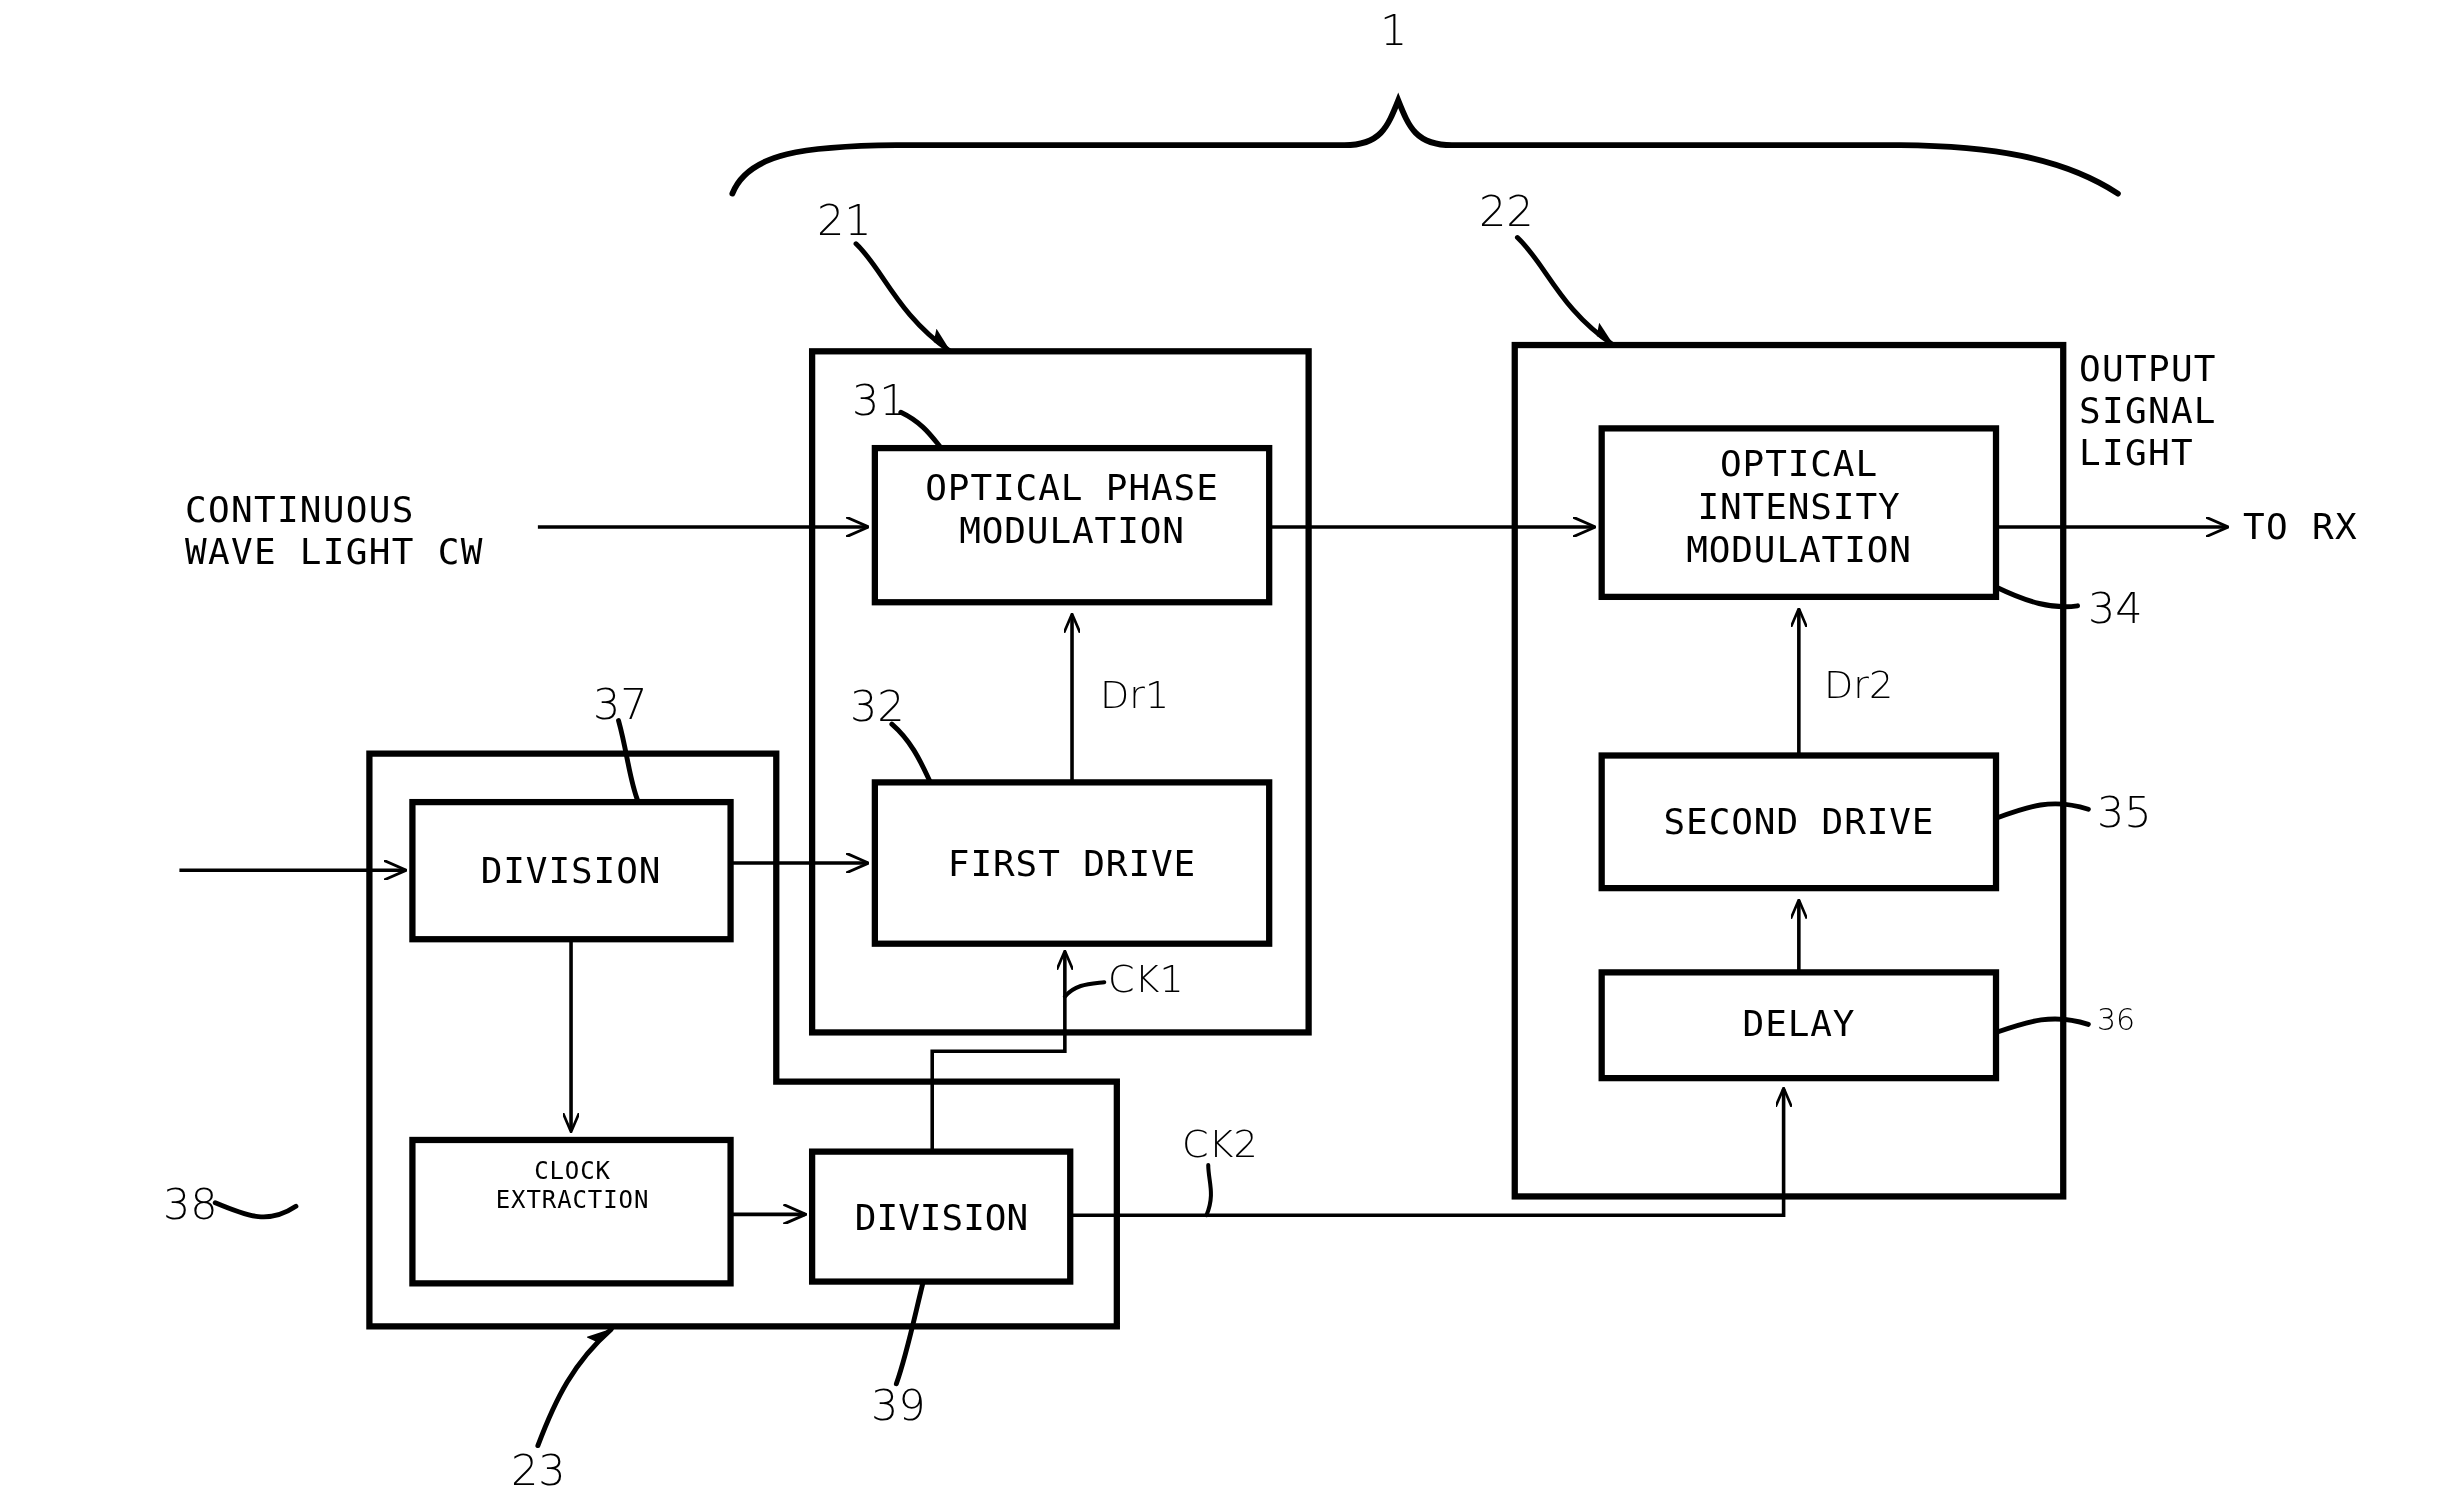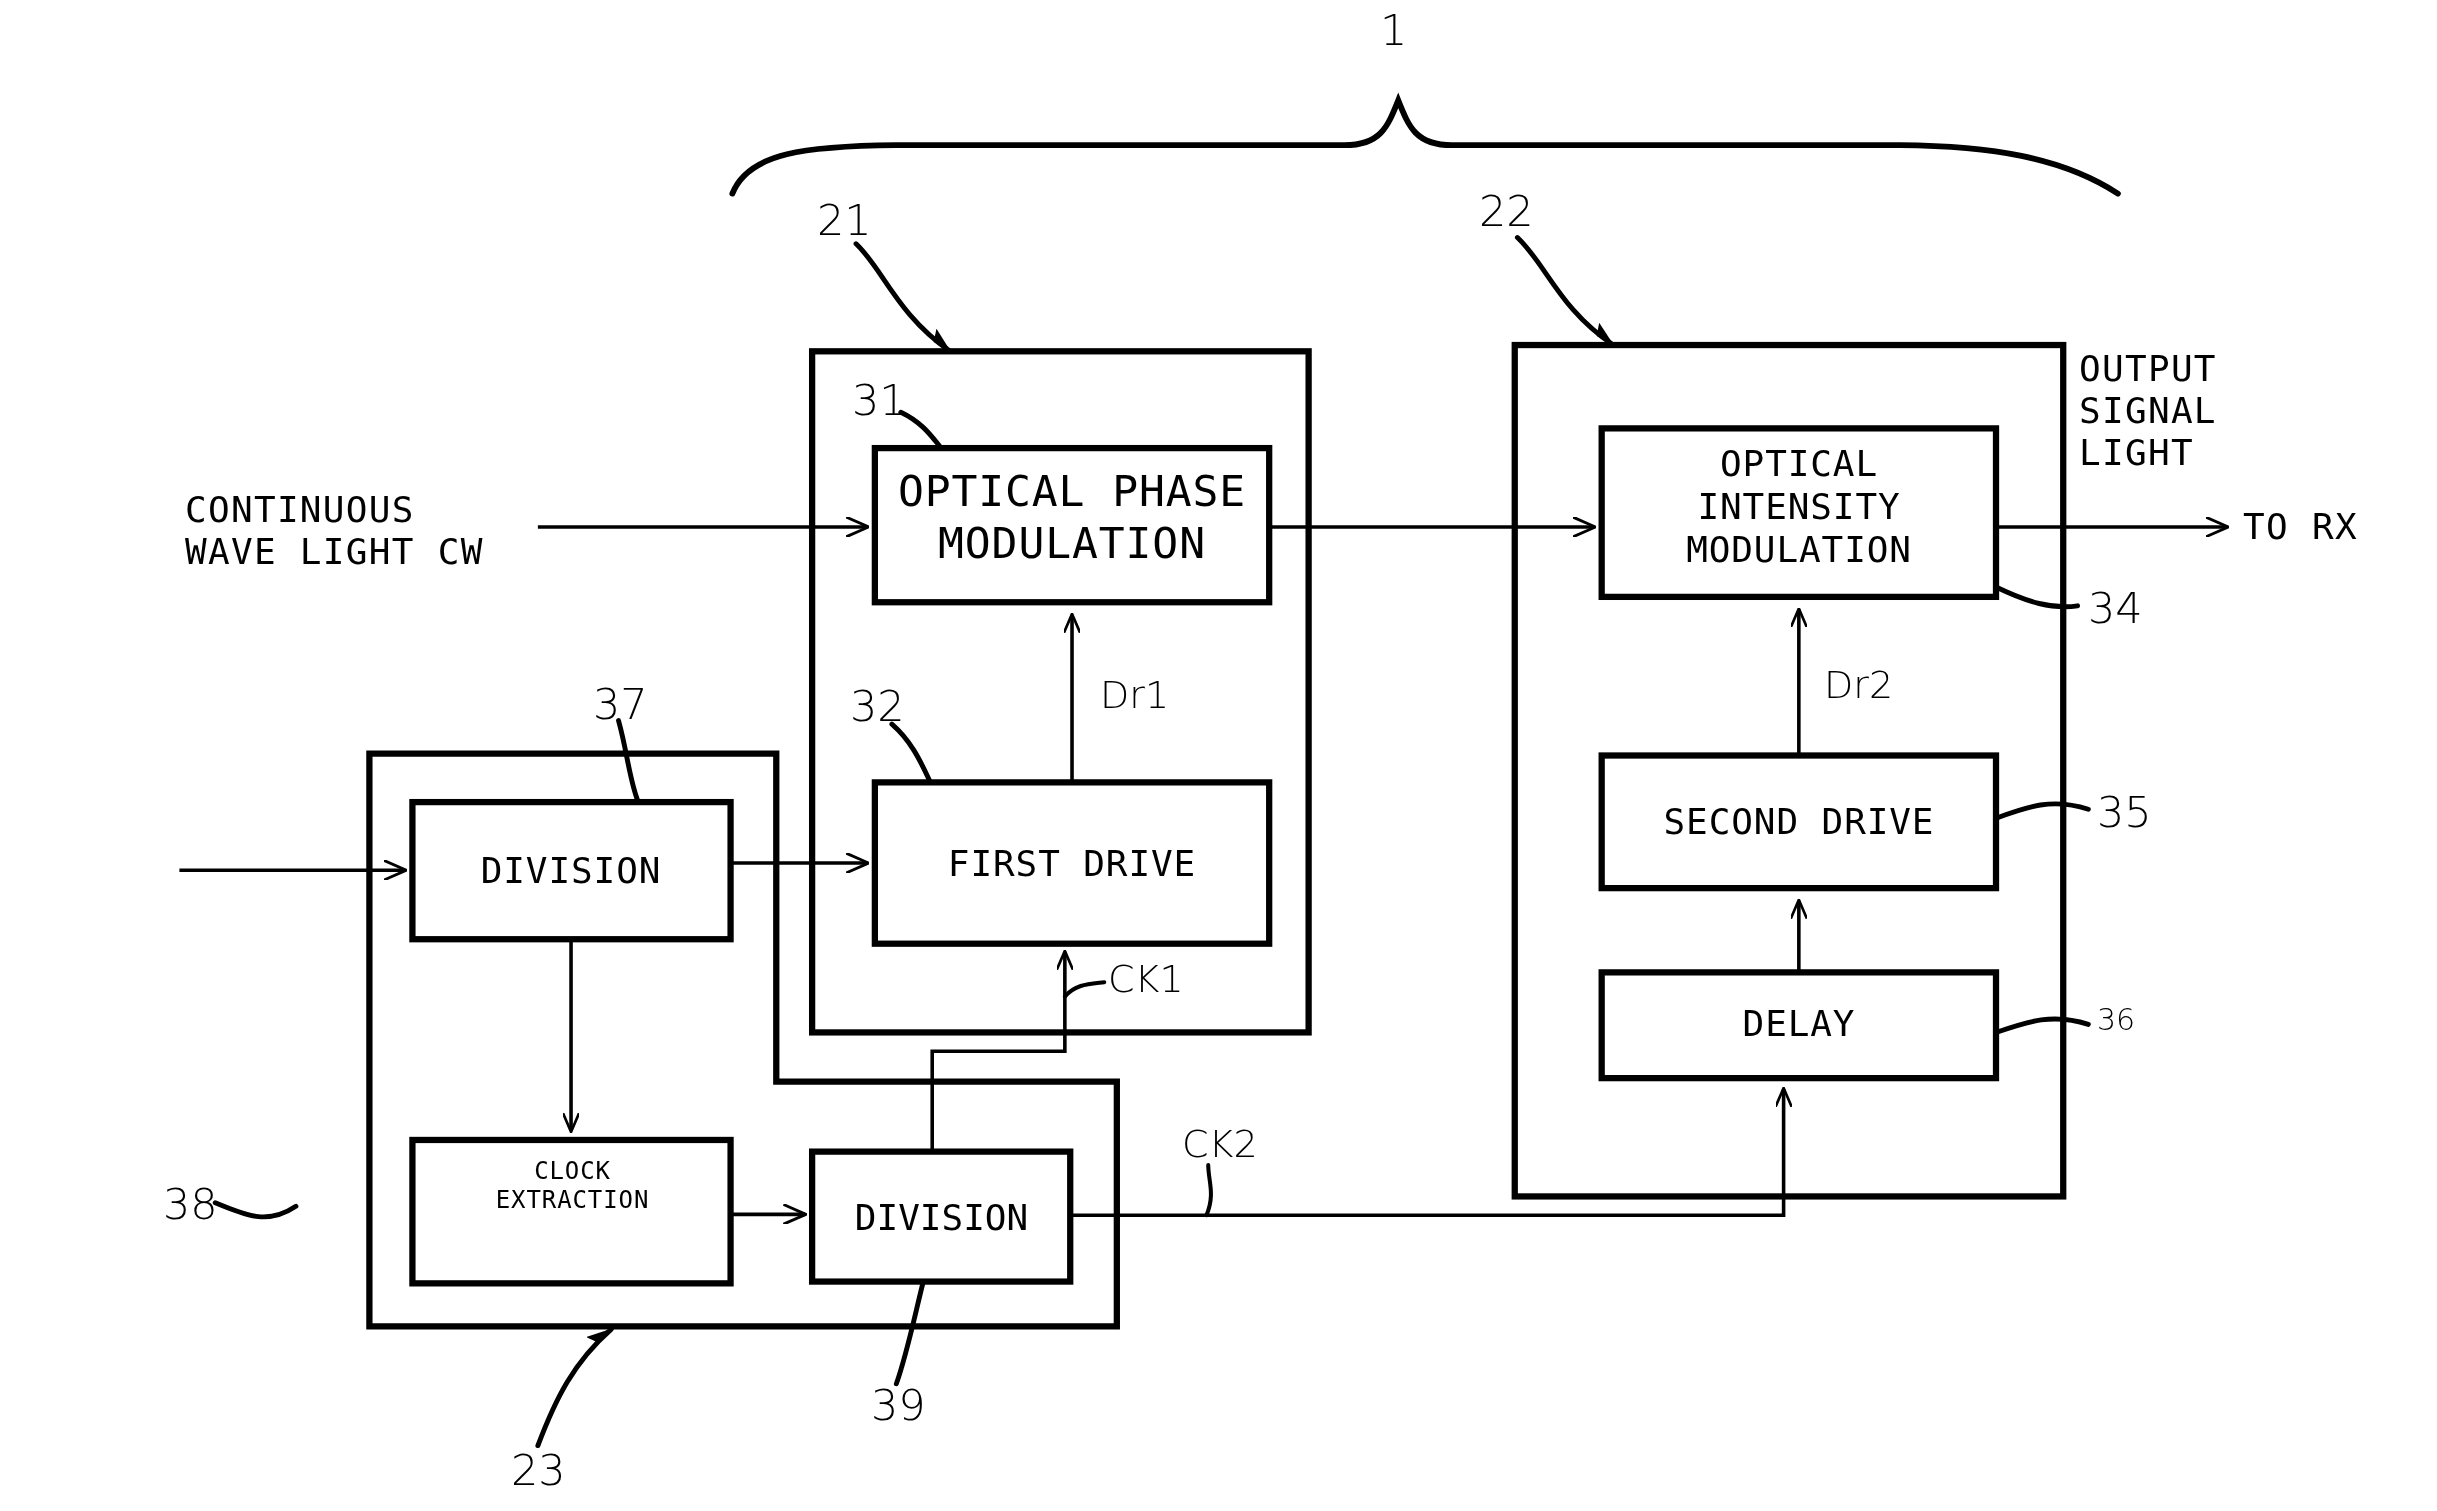--- a/index.html
+++ b/index.html
@@ -114,21 +114,21 @@
   <div class="lbl" style="left:185px;top:489px;font-size:36px;letter-spacing:1.3px;">CONTINUOUS
 WAVE LIGHT CW</div>
 
 
   <div class="lbl" style="left:2079px;top:348px;font-size:36px;letter-spacing:1.3px;">OUTPUT
 SIGNAL
 LIGHT</div>
 
   <div class="lbl" style="left:2243px;top:506px;font-size:36px;letter-spacing:1.3px;">TO RX</div>
 
-  <div class="blocktext" style="left:875px;top:466px;width:394px;font-size:43px;letter-spacing:0.9px;">OPTICAL PHASE
+  <div class="blocktext" style="left:875px;top:466px;width:394px;font-size:36px;letter-spacing:0.9px;">OPTICAL PHASE
 MODULATION</div>
 
   <div class="blocktext" style="left:875px;top:842px;width:394px;font-size:36px;letter-spacing:0.9px;">FIRST DRIVE</div>
 
   <div class="blocktext" style="left:1602px;top:442px;width:394px;font-size:36px;letter-spacing:0.9px;">OPTICAL
 INTENSITY
 MODULATION</div>
 
   <div class="blocktext" style="left:1602px;top:800px;width:394px;font-size:36px;letter-spacing:0.9px;">SECOND DRIVE</div>
 

